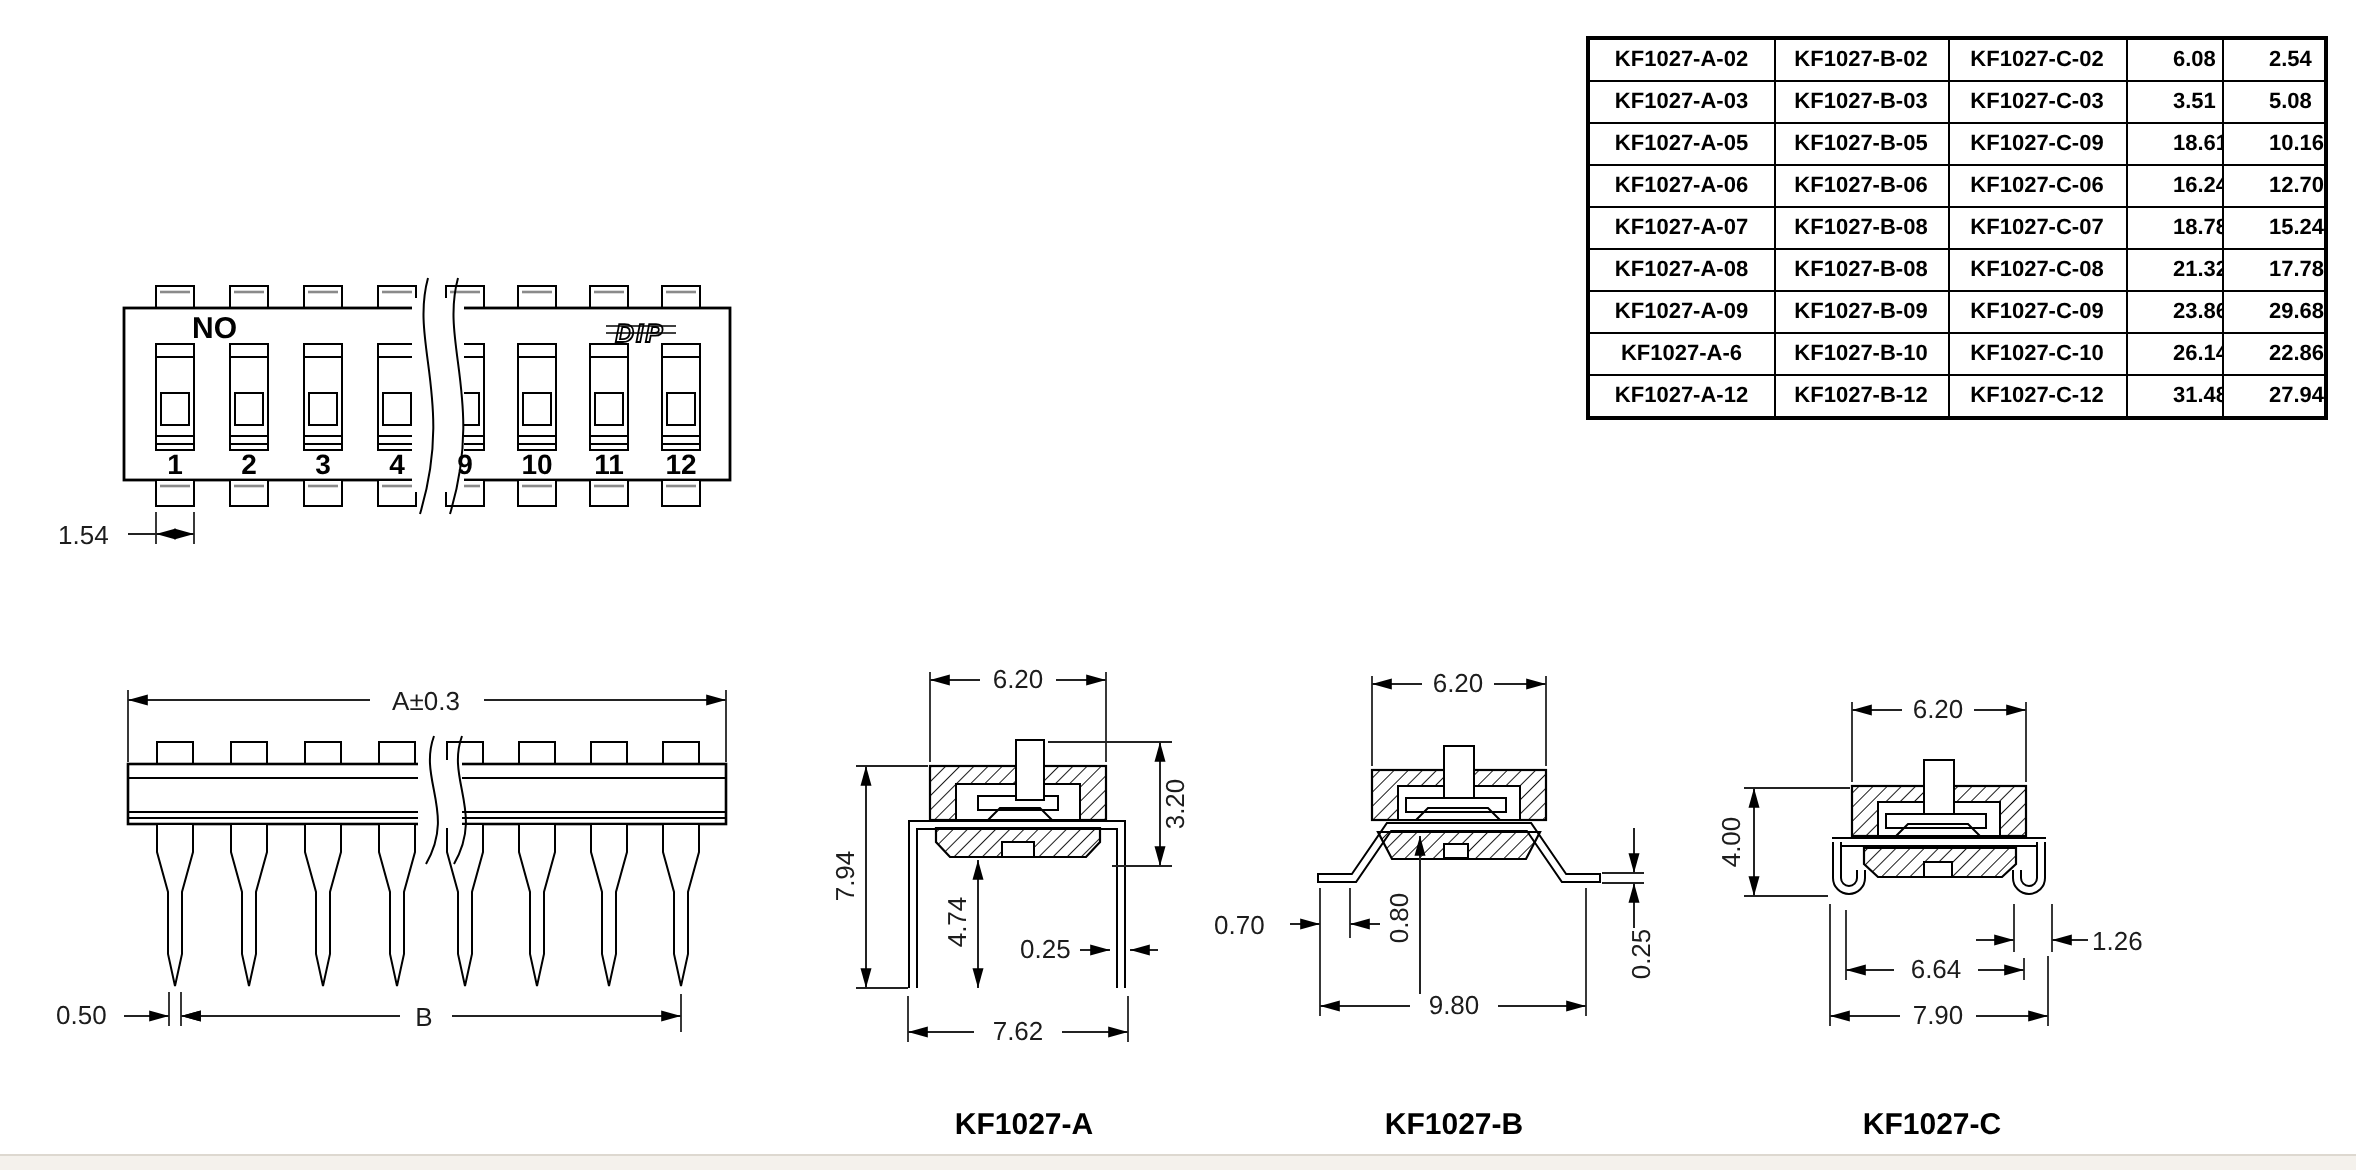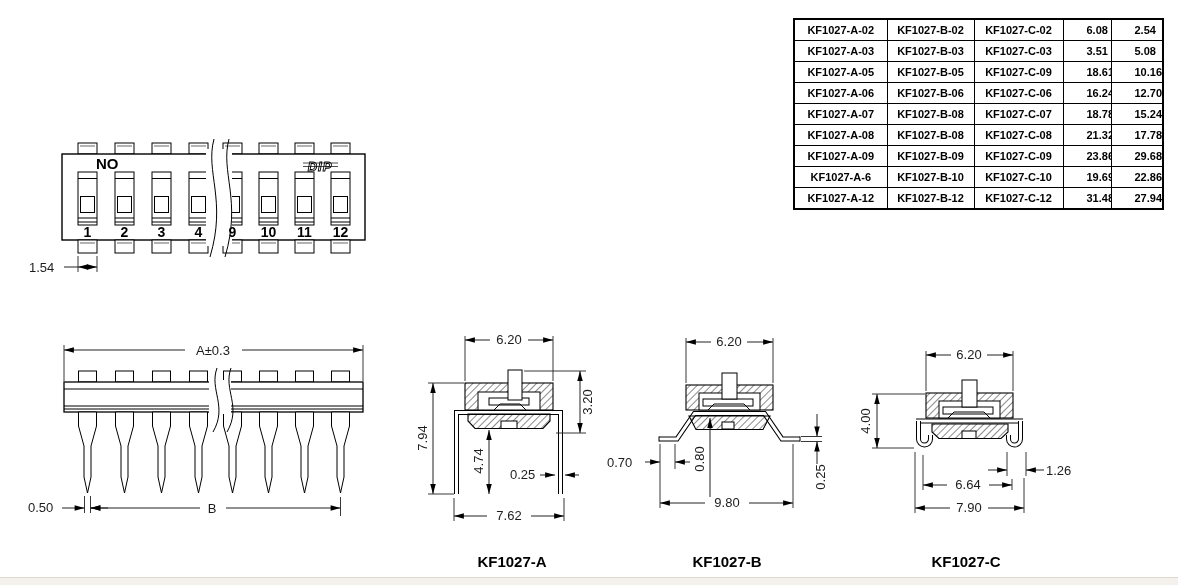--- a/index.html
+++ b/index.html
@@ -491,21 +491,21 @@
           <td class="part">KF1027-A-09</td>
           <td class="part">KF1027-B-09</td>
           <td class="part">KF1027-C-09</td>
           <td class="val">23.86</td>
           <td class="val">29.68</td>
         </tr>
   <tr>
           <td class="part">KF1027-A-6</td>
           <td class="part">KF1027-B-10</td>
           <td class="part">KF1027-C-10</td>
-          <td class="val">19.69</td>
+          <td class="val">26.14</td>
           <td class="val">22.86</td>
         </tr>
   <tr>
           <td class="part">KF1027-A-12</td>
           <td class="part">KF1027-B-12</td>
           <td class="part">KF1027-C-12</td>
           <td class="val">31.48</td>
           <td class="val">27.94</td>
         </tr>
 </tbody>

